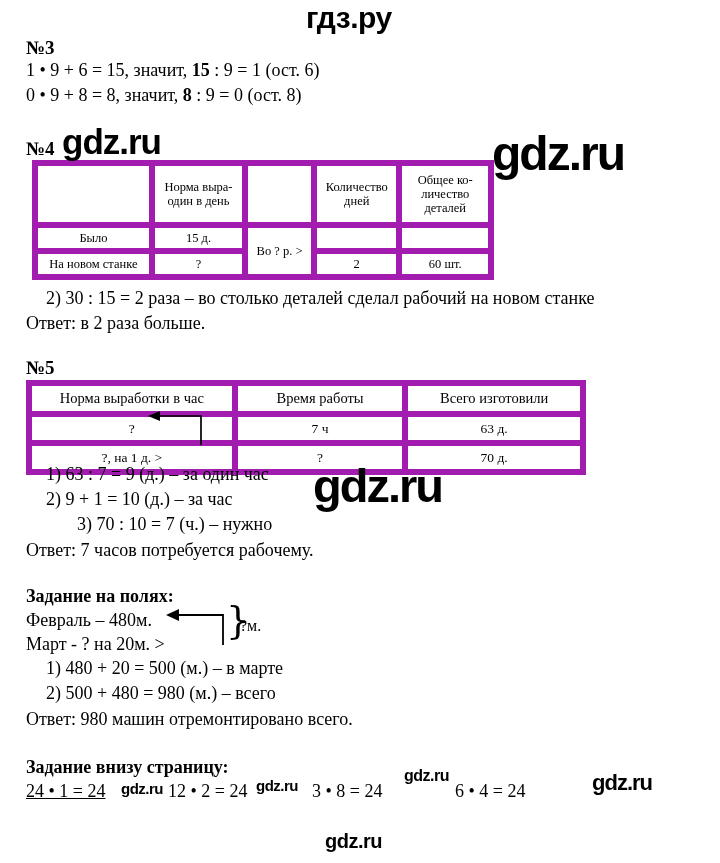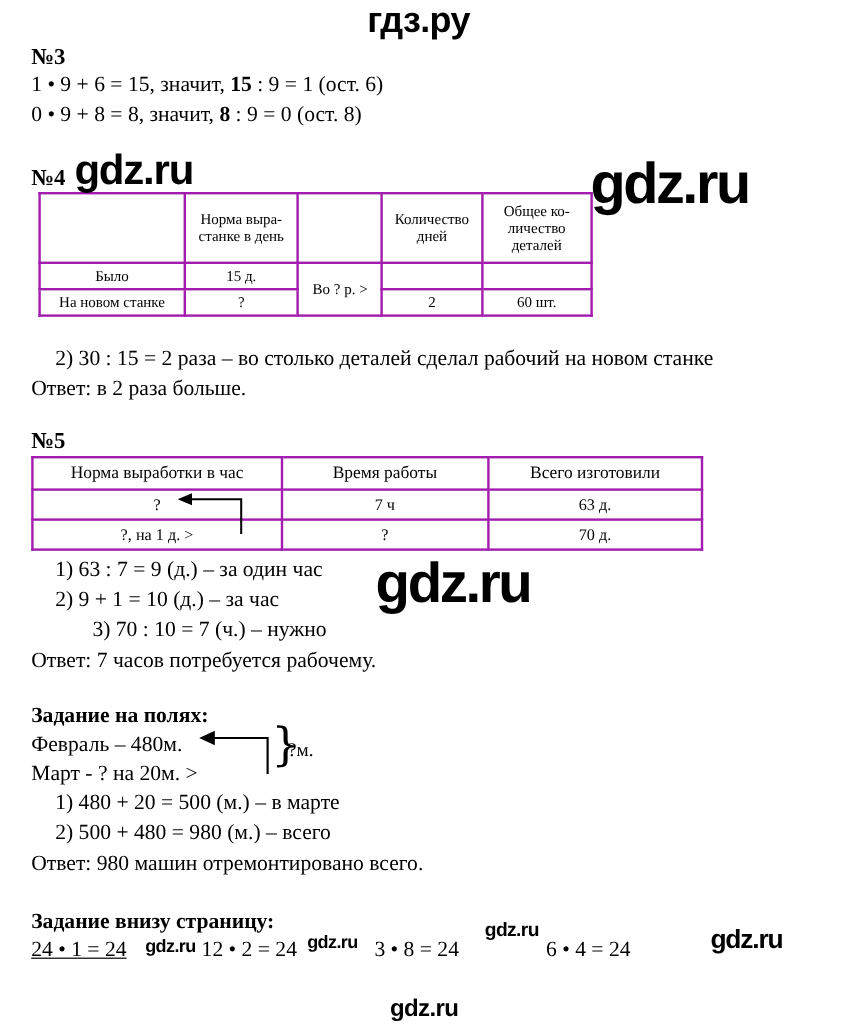--- a/index.html
+++ b/index.html
@@ -86,21 +86,21 @@
   b.b { font-weight: bold; }
 
   
   table.grid {
     position: absolute;
     border-collapse: collapse;
     font-size: 12.5px;
     background: #fff;
   }
   table.grid td {
-    border: 2px solid #a21caf;
+    border: 6px solid #a21caf;
     text-align: center;
     vertical-align: middle;
     padding: 0;
     line-height: 1.12;
   }
   td.lefty { text-align: left; padding-left: 3px; }
 
   
   #tbl4 { left: 32px; top: 160px; width: 462px; }
   #tbl4 td.c0 { width: 122px; }
@@ -158,21 +158,21 @@
   </div>
 
   <div class="num-head" style="left:26px; top:138px;">№4</div>
 
   <table class="grid" id="tbl4">
     <tbody>
         <tr class="hrow">
       <td class="c0"></td>
       <td class="c1">
         <span>Норма выра-</span><br>
-        <span>станке в день</span>
+        <span>один в день</span>
       </td>
       <td class="c2"></td>
       <td class="c3">
         <span>Количество</span><br>
         <span>дней</span>
       </td>
       <td class="c4">
         <span>Общее ко-</span><br>
         <span>личество</span><br>
         <span>деталей</span>

